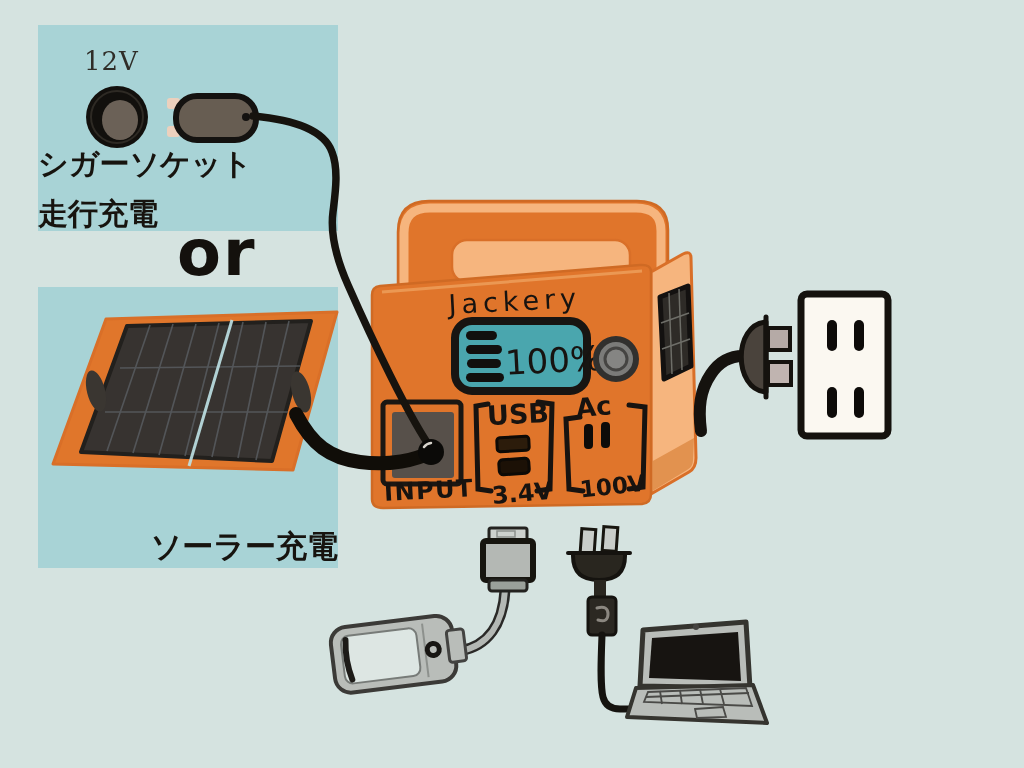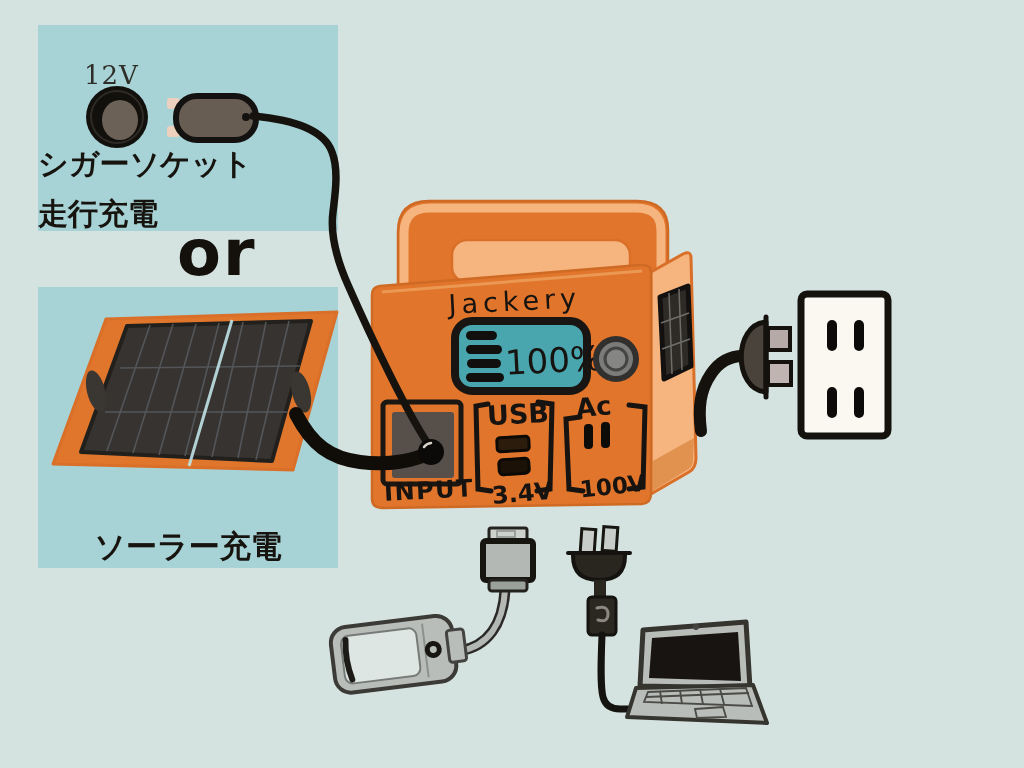--- a/index.html
+++ b/index.html
@@ -2,26 +2,26 @@
 <html><head>
 <meta charset="utf-8">
 <style>
   html,body{margin:0;padding:0;background:#d5e3e0;}
   .stage{position:relative;width:1024px;height:768px;background:#d5e3e0;overflow:hidden;
          font-family:"DejaVu Sans",sans-serif;}
   .panel{position:absolute;background:#a8d3d6;}
   .panel-cig{left:38px;top:25px;width:300px;height:206px;}
   .panel-solar{left:38px;top:287px;width:300px;height:281px;}
   .label{position:absolute;color:#17140f;font-weight:bold;white-space:nowrap;z-index:2;}
-  .l-12v{left:84px;top:60px;font-size:26px;font-weight:500;color:#2f2d28;
+  .l-12v{left:84px;top:46px;font-size:26px;font-weight:500;color:#2f2d28;
          font-family:"DejaVu Serif",serif;letter-spacing:1px;}
   .l-cig1{left:38px;top:144px;width:300px;font-size:30px;}
   .l-cig2{left:38px;top:194px;width:300px;text-align:left;font-size:30px;}
   .l-or{left:141px;top:216px;font-size:64px;font-weight:800;letter-spacing:2px;color:#14110d;margin-left:36px;}
-  .l-solar{left:38px;top:526px;width:300px;text-align:center;font-size:31px;}
+  .l-solar{left:38px;top:526px;width:300px;text-align:right;font-size:31px;}
   svg.art{position:absolute;left:0;top:0;z-index:3;}
   .mk{font-family:"DejaVu Sans",sans-serif;font-weight:bold;fill:#171310;}
   .hand{font-family:"DejaVu Sans",sans-serif;fill:#171310;}
 </style>
 </head>
 <body>
 
 <div class="stage">
 
   <div class="panel panel-cig"></div>

